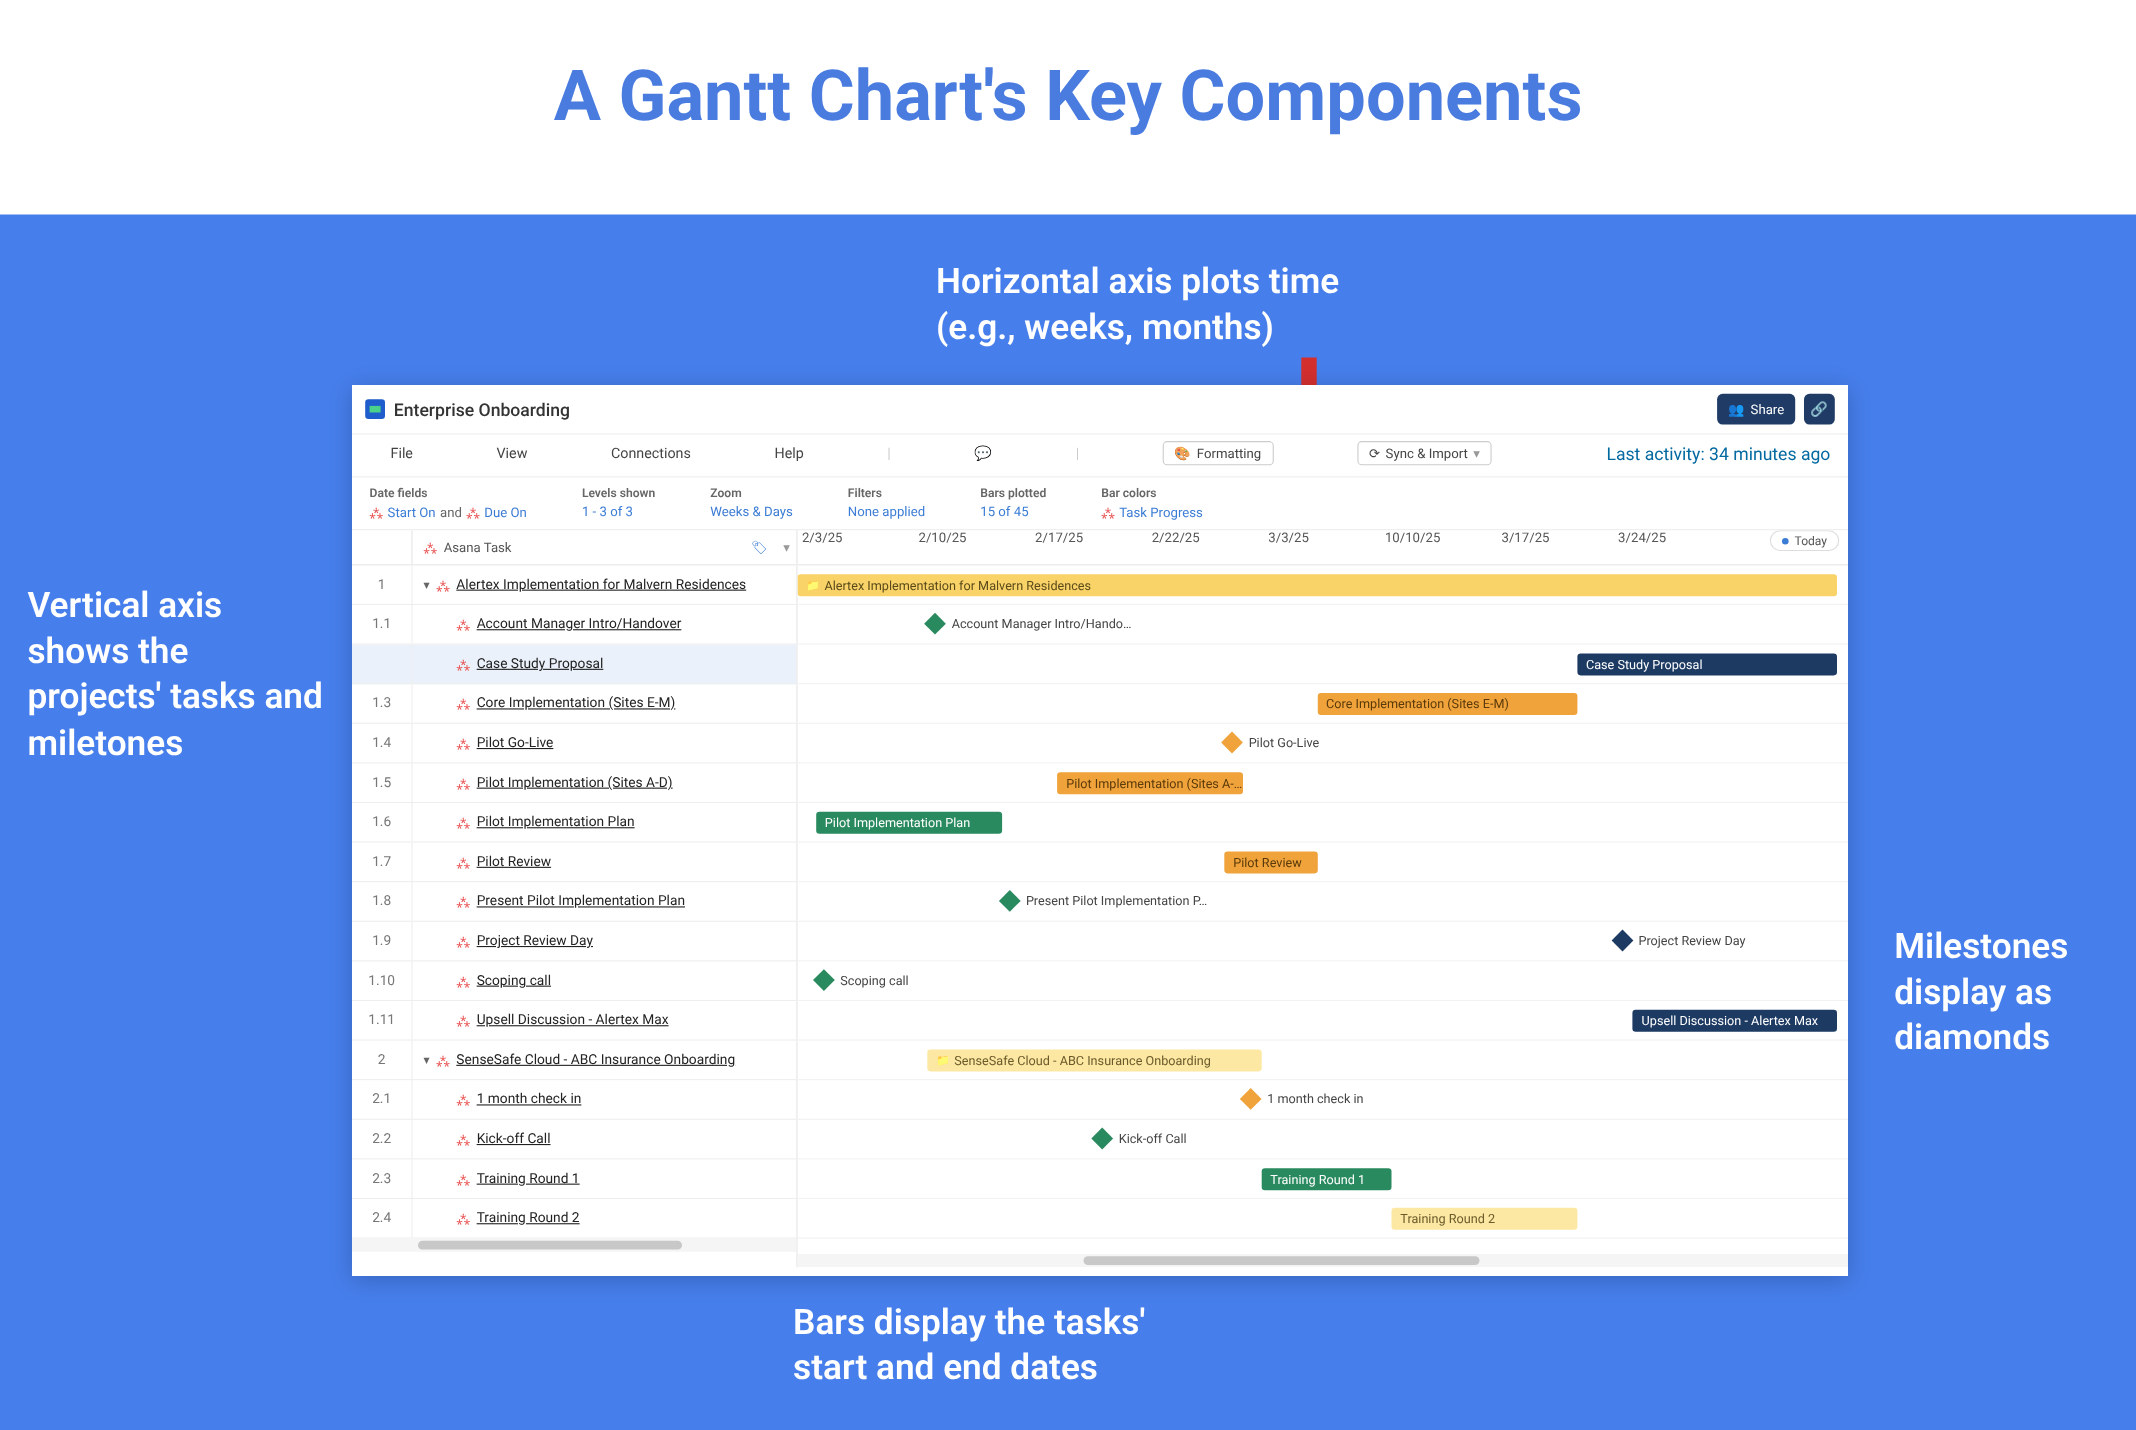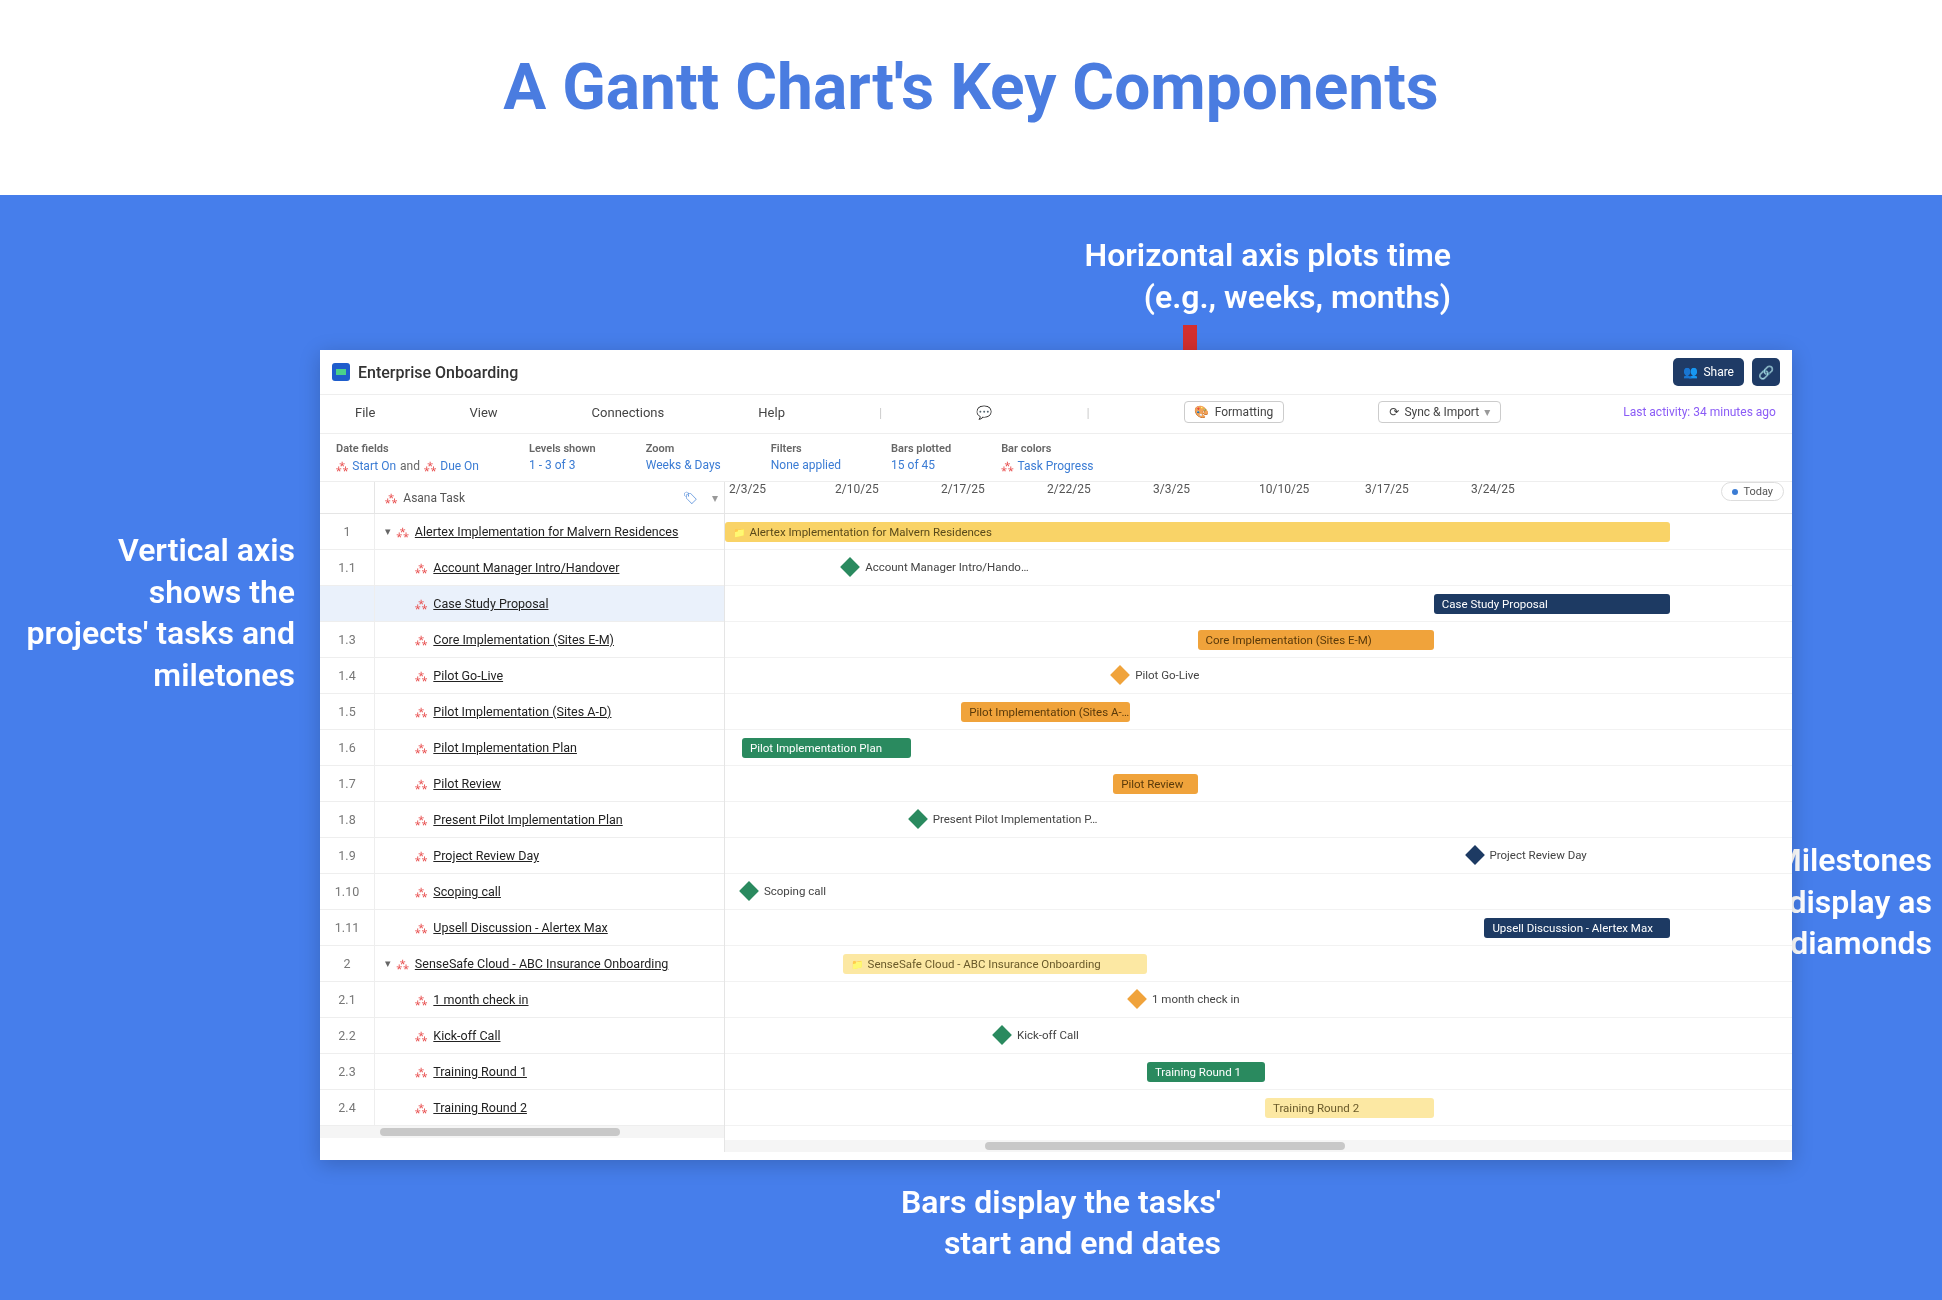--- a/index.html
+++ b/index.html
@@ -1,48 +1,48 @@
 <!DOCTYPE html>
 <html><head>
 <meta charset="utf-8">
 <style>
 * { box-sizing: border-box; margin: 0; padding: 0; }
 body { font-family: -apple-system, "Segoe UI", Roboto, Helvetica, Arial, sans-serif; background: #fff; width: 1942px; height: 1300px; position: relative; overflow: hidden; }
 .title-band { background: #fff; text-align: center; padding: 50px 0 70px; }
 .title-band h1 { color: #4a7ce0; font-size: 64px; font-weight: 700; }
 .blue-canvas { background: #467eeb; width: 1942px; height: 1110px; position: relative; }
-.annot { position: absolute; color: #fff; font-size: 32px; font-weight: 600; line-height: 1.3; text-align: right; }
+.annot { position: absolute; color: #fff; font-size: 32px; font-weight: 600; line-height: 1.3; text-align: left; }
 .annot-top { top: 40px; left: 50%; transform: translateX(-20%); width: 600px; }
 .annot-left { top: 335px; left: 25px; width: 270px; }
 .annot-right { top: 645px; right: 10px; width: 210px; }
 .annot-bottom { bottom: 40px; left: 50%; transform: translateX(-50%); width: 500px; }
 .arrow { position: absolute; background: #d32f2f; }
 .arrow.down { width: 14px; height: 80px; }
 .arrow.down::after { content:""; position:absolute; bottom:-18px; left:-11px; border-left:18px solid transparent; border-right:18px solid transparent; border-top:22px solid #d32f2f; }
 .arrow.up { width: 14px; height: 80px; }
 .arrow.up::after { content:""; position:absolute; top:-18px; left:-11px; border-left:18px solid transparent; border-right:18px solid transparent; border-bottom:22px solid #d32f2f; }
 .arrow.right { height: 14px; width: 80px; }
 .arrow.right::after { content:""; position:absolute; right:-18px; top:-11px; border-top:18px solid transparent; border-bottom:18px solid transparent; border-left:22px solid #d32f2f; }
 .arrow.leftp { height: 14px; width: 80px; }
 .arrow.leftp::after { content:""; position:absolute; left:-18px; top:-11px; border-top:18px solid transparent; border-bottom:18px solid transparent; border-right:22px solid #d32f2f; }
 
-.app { position: absolute; top: 155px; left: 320px; width: 1472px; height: 810px; background: #fff; box-shadow: 0 4px 20px rgba(0,0,0,.2); font-size: 13px; color: #333; }
+.app { position: absolute; top: 155px; left: 320px; width: 1360px; height: 810px; background: #fff; box-shadow: 0 4px 20px rgba(0,0,0,.2); font-size: 13px; color: #333; }
 
 .app-header { display:flex; align-items:center; padding: 8px 12px; border-bottom:1px solid #eee; }
 .app-logo { width: 18px; height: 18px; background: #1f5dcc; border-radius: 3px; margin-right: 8px; display:flex; align-items:center; justify-content:center; }
 .app-logo span { display:block; width:10px; height:6px; background:#4ad18a; }
 .app-title { font-size: 16px; color: #333; font-weight: 500; }
 .header-right { margin-left:auto; display:flex; gap:8px; }
 .share-btn { background:#1f3b66; color:#fff; border-radius:5px; padding: 5px 10px; font-size:12px; display:flex; align-items:center; gap:5px; }
 .link-btn { background:#1f3b66; color:#fff; border-radius:5px; width:28px; height:28px; display:flex; align-items:center; justify-content:center; }
 
 .menu-row { display:flex; align-items:center; gap:18px; padding: 6px 16px 10px 35px; font-size:13px; color:#444; border-bottom:1px solid #eee;justify-content:space-between; }
 .menu-row .divider { color:#ccc; }
 .btn-outline { border:1px solid #ccc; border-radius:4px; padding:3px 10px; font-size:12px; display:flex; align-items:center; gap:5px; background:#fff; }
-.last-act { color:#8b5cf6; font-size:12px; margin-left:4px;padding-left:24px; }
+.last-act { color:#0369a1; font-size:16px; margin-left:4px;padding-left:24px; }
 
 .filter-bar { display:flex; padding:8px 16px; gap:50px; border-bottom:1px solid #eee; font-size:12px; }
 .filter-col .lbl { color:#666; font-weight:600; font-size:11px; margin-bottom:3px; }
 .filter-col .val { color:#3b7cd4; display:flex; align-items:center; gap:4px; }
 .asana-dot { color:#e84e4e; font-size:11px; }
 
 .app-body { display:flex; height: calc(100% - 140px); }
 .left-pane { width: 405px; border-right:1px solid #e5e5e5; overflow:hidden; }
 .right-pane { flex:1; overflow:hidden; position:relative; }
 

